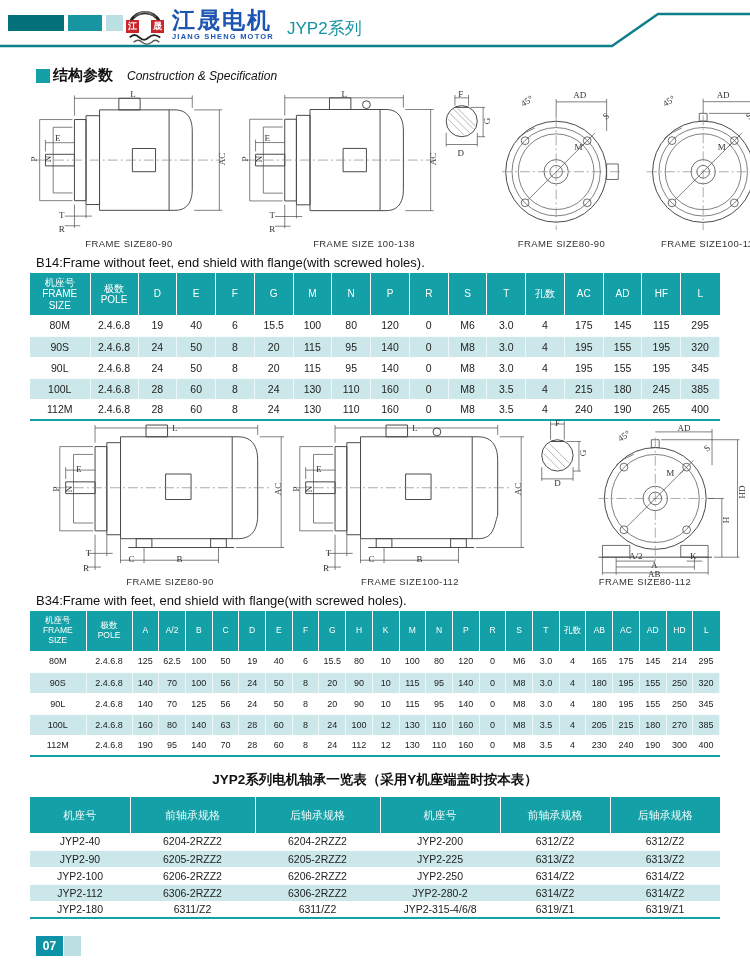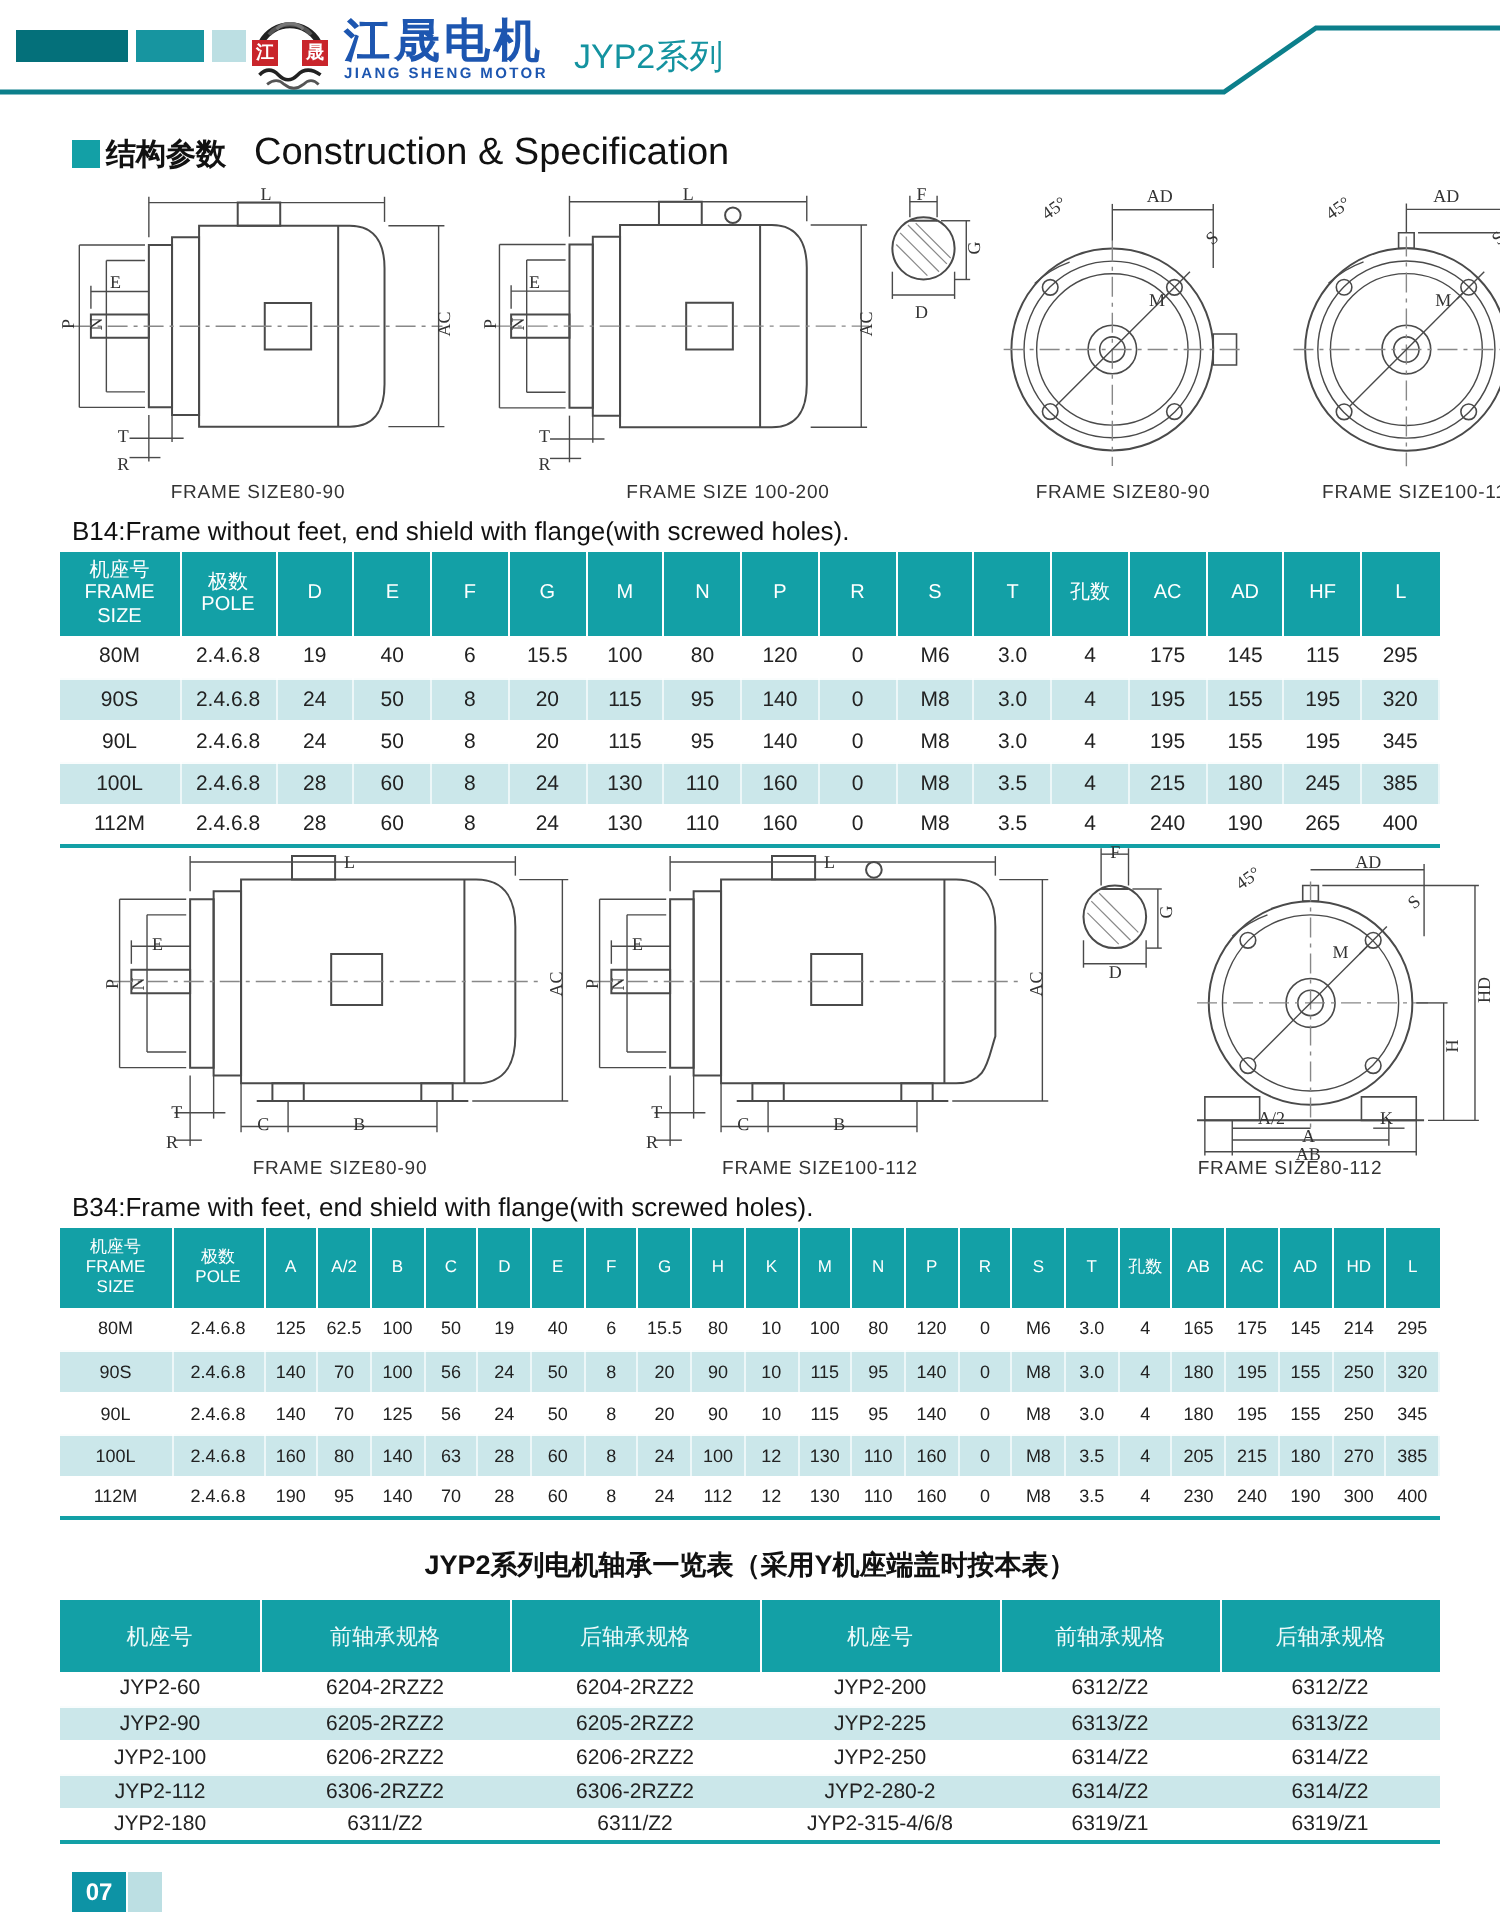--- a/index.html
+++ b/index.html
@@ -22,21 +22,21 @@
   .sq1 { left:2px; top:15px; }
   .sq2 { left:27px; top:15px; }
   .brand-text { position:absolute; left:172px; top:8px; }
   .brand-cn { font-size:23px; font-weight:bold; color:#1d56b0; letter-spacing:2px; line-height:24px; }
   .brand-en { font-size:7.5px; font-weight:bold; color:#1d56b0; letter-spacing:1.2px;text-align:right; }
   .series { position:absolute; left:287px; top:17px; font-size:17px; color:#1493a0; font-weight:500; }
   
   .section-title { display:flex; align-items:center; margin:10px 0 2px 36px; }
   .section-sq { width:14px; height:14px; background:#13a0a6; margin-right:3px; }
   .section-cn { font-size:15px; font-weight:bold; color:#111; }
-  .section-en { font-size:19px; color:#111; margin-left:14px; }
+  .section-en { font-size:12px; color:#111; margin-left:14px;font-style:italic; }
   
   .draw-row { display:flex; align-items:flex-end; padding:0 14px 0 30px; }
   .draw-row1 { height:162px; }
   .draw-row2 { height:160px; margin-top:6px; justify-content:space-between; }
   .drawing { position:relative; }
   .draw-area { position:relative; }
   .draw-area svg { display:block; }
   .dim { position:absolute; font-family:"Liberation Serif", serif; font-size:9px; color:#333;
     white-space:nowrap; transform-origin:center; }
   .draw-caption { text-align:center; font-size:9.5px; color:#333; letter-spacing:.4px; margin-top:1px; }
@@ -212,21 +212,21 @@
           <span class="dim" style="left: 11%; top: 30%; transform: translate(-50%, 0px);">E</span>
           <span class="dim" style="left: 2%; top: 44%; transform: translate(-50%, 0px) rotate(-90deg);">P</span>
           <span class="dim" style="left: 7.5%; top: 44%; transform: translate(-50%, 0px) rotate(-90deg);">N</span>
           <span class="dim" style="left: 78%; top: 44%; transform: translate(-50%, 0px) rotate(-90deg);">AC</span>
           <span class="dim" style="left: 13%; top: 82%; transform: translate(-50%, 0px);">T</span>
           <span class="dim" style="left: 13%; top: 91%; transform: translate(-50%, 0px);">R</span>
           <span class="dim" style="left: 89%; top: 0%; transform: translate(-50%, 0px);">F</span>
           <span class="dim" style="left: 99.5%; top: 18%; transform: translate(-50%, 0px) rotate(-90deg);">G</span>
           <span class="dim" style="left: 89%; top: 40%; transform: translate(-50%, 0px);">D</span>
         </div>
-      <div class="draw-caption">FRAME SIZE 100-200</div>
+      <div class="draw-caption">FRAME SIZE 100-138</div>
     </div>
 
     <div class="drawing" style="margin-left:8px;">
       <div class="draw-area" style="width:131px;height:148px;">
         <svg viewBox="0 0 135 150" width="131" height="148">
           <g stroke="#4a4a4a" stroke-width="1" fill="none">
             <circle cx="62" cy="84" r="52"></circle>
               <circle cx="62" cy="84" r="45.5" stroke-width="0.7"></circle>
             <circle cx="62" cy="84" r="39" stroke-width="0.7"></circle>
             <circle cx="94" cy="52" r="4" stroke-width="0.8"></circle>
@@ -803,21 +803,21 @@
           <th>机座号</th>
           <th>前轴承规格</th>
           <th>后轴承规格</th>
           <th>机座号</th>
           <th>前轴承规格</th>
           <th>后轴承规格</th>
         </tr>
       </thead>
     <tbody>
         <tr>
-          <td>JYP2-60</td>
+          <td>JYP2-40</td>
           <td>6204-2RZZ2</td>
           <td>6204-2RZZ2</td>
           <td>JYP2-200</td>
           <td>6312/Z2</td>
           <td>6312/Z2</td>
         </tr>
         <tr>
           <td>JYP2-90</td>
           <td>6205-2RZZ2</td>
           <td>6205-2RZZ2</td>

